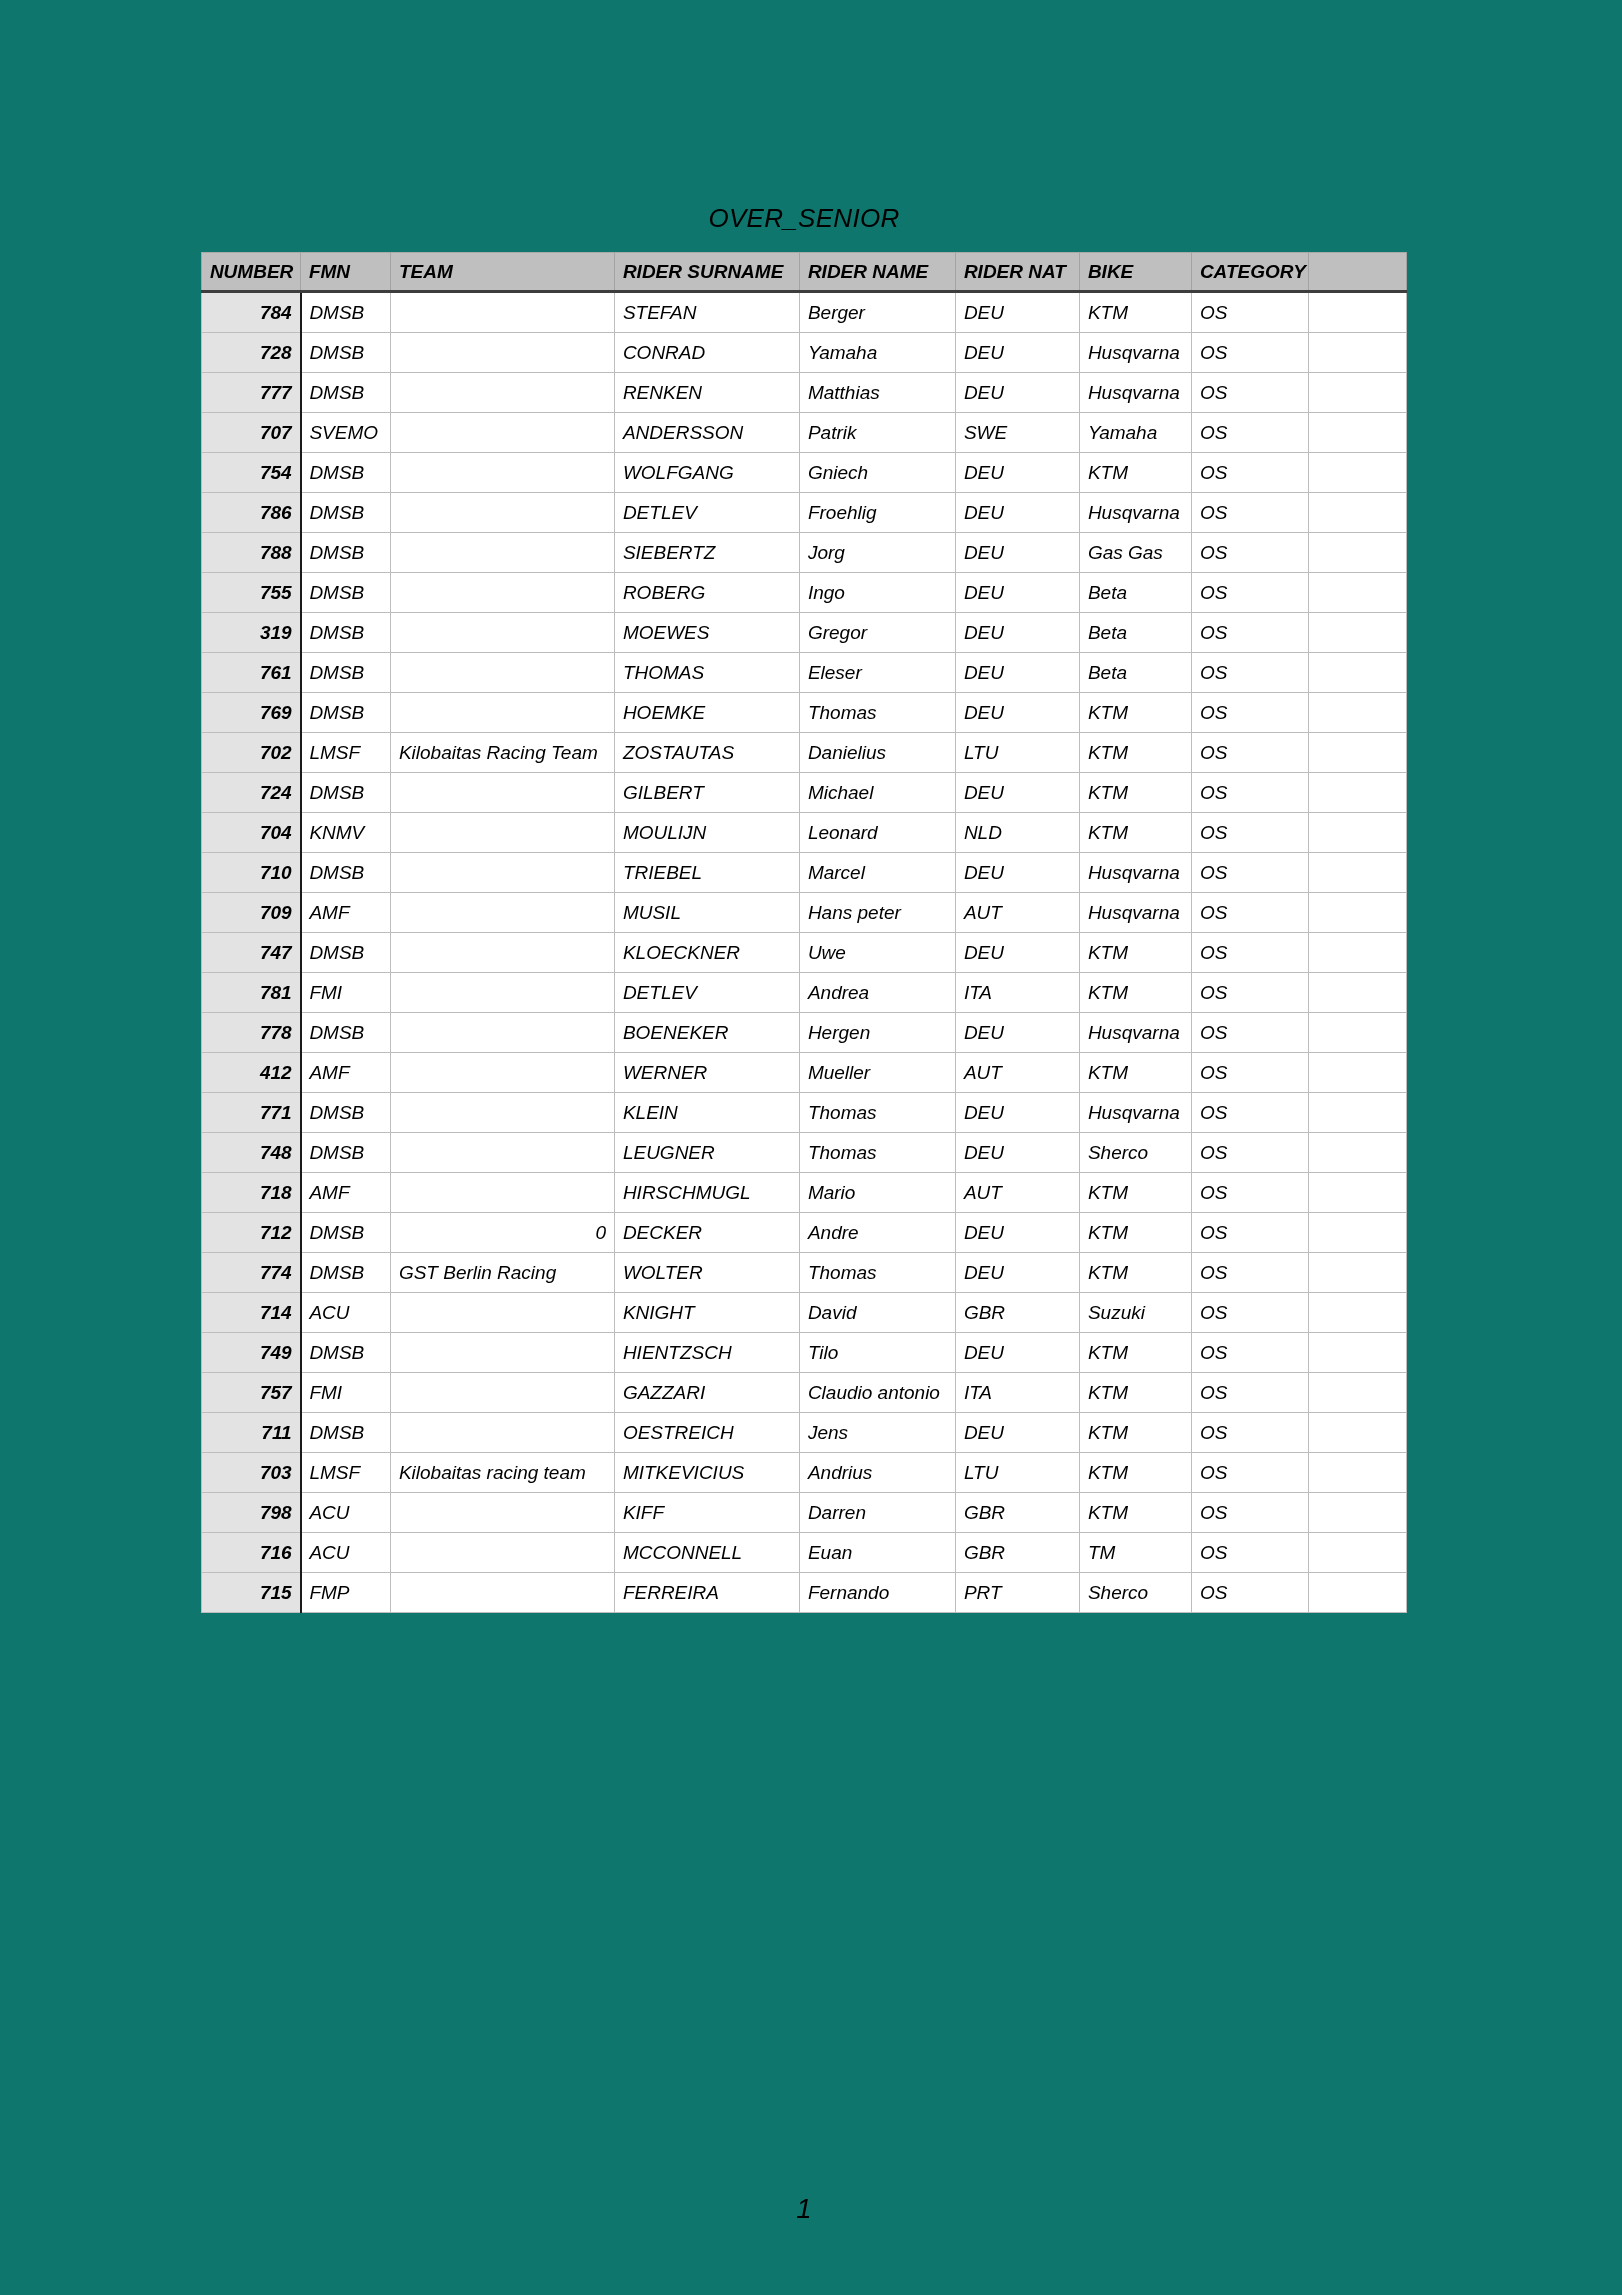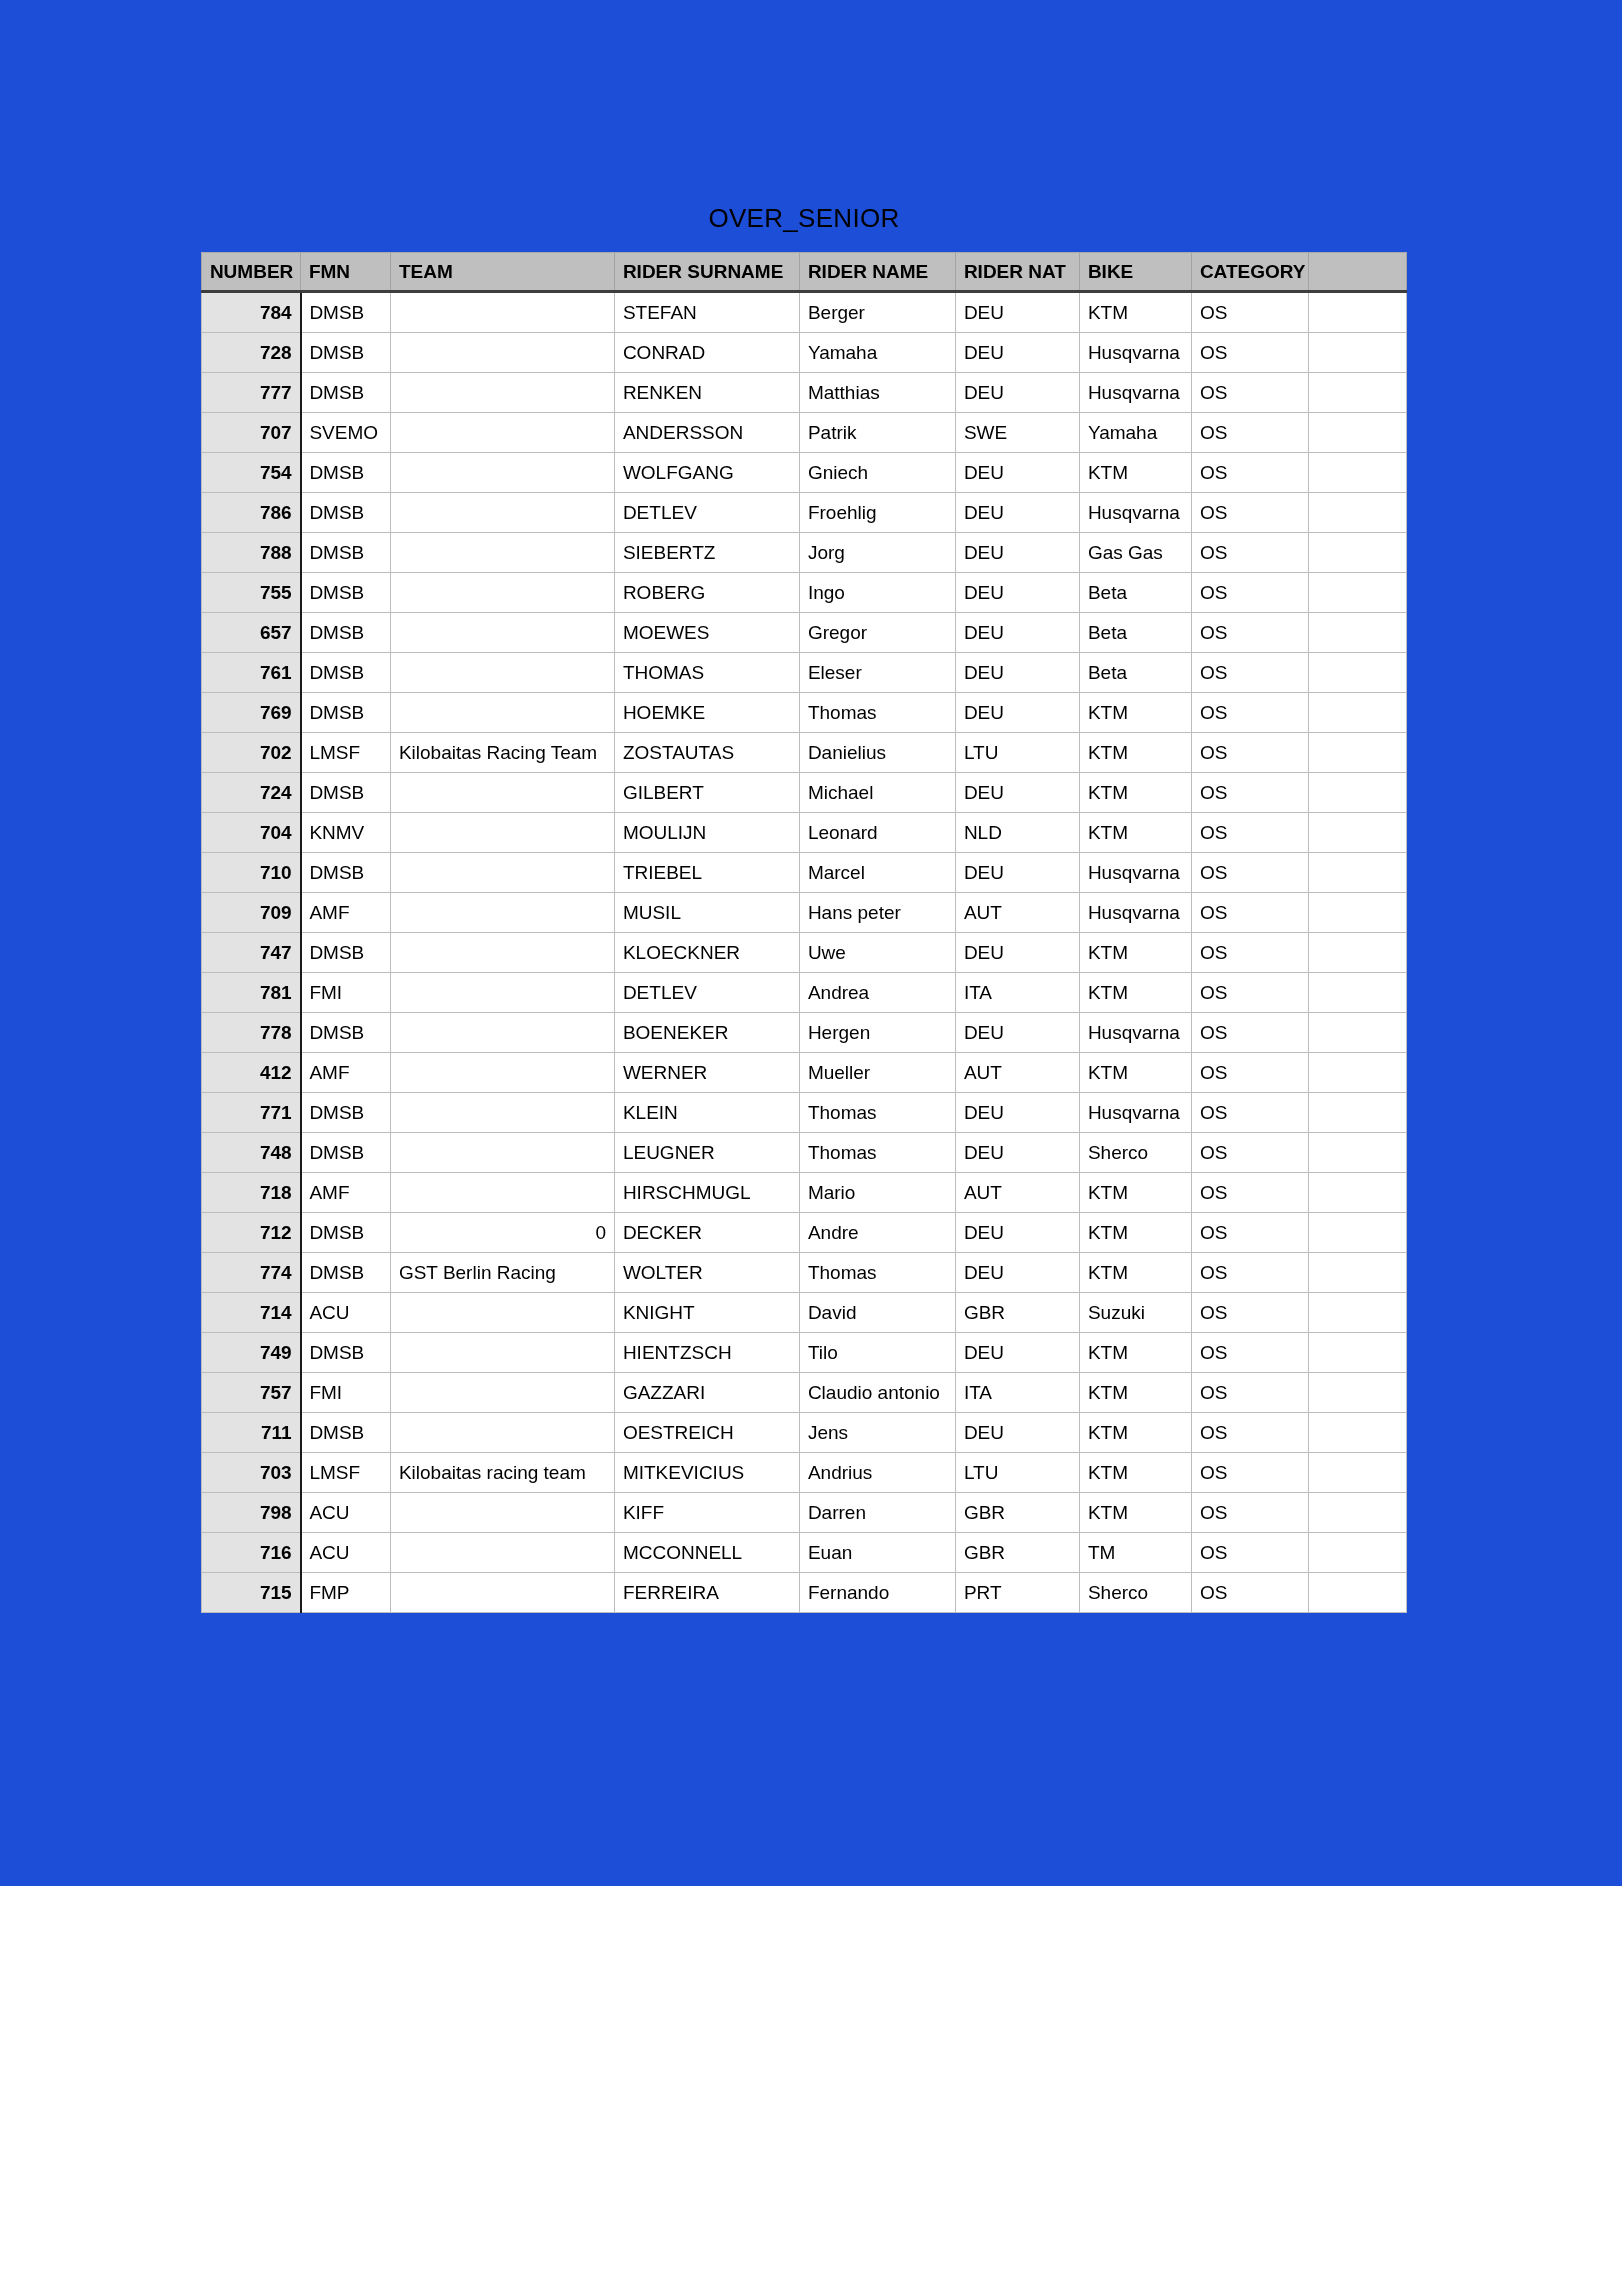--- a/index.html
+++ b/index.html
@@ -1,23 +1,24 @@
 <!DOCTYPE html>
 <html style="font-size:10.5px"><head>
 <meta charset="utf-8">
 <style>
   html, body { margin: 0; padding: 0; background: #ffffff; }
   .page {
     position: relative;
     width: 1623px;
-    height: 1886px;
-    background: #1d4ed8;
+    height: 2295px;
+    background: #0f766e;
     font-family: "Liberation Sans", sans-serif;
     color: #000000;
     overflow: hidden;
+    font-style: italic;
   }
   .doc-title {
     position: absolute;
     left: 201px;
     top: 203px;
     width: 1206px;
     text-align: center;
     font-size: 26px;
     font-weight: 400;
     letter-spacing: 0.3px;
@@ -200,21 +201,21 @@
     <td>DMSB</td>
     <td></td>
     <td>ROBERG</td>
     <td>Ingo</td>
     <td>DEU</td>
     <td>Beta</td>
     <td>OS</td>
     <td></td>
   </tr>
         <tr>
-    <td>657</td>
+    <td>319</td>
     <td>DMSB</td>
     <td></td>
     <td>MOEWES</td>
     <td>Gregor</td>
     <td>DEU</td>
     <td>Beta</td>
     <td>OS</td>
     <td></td>
   </tr>
         <tr>

